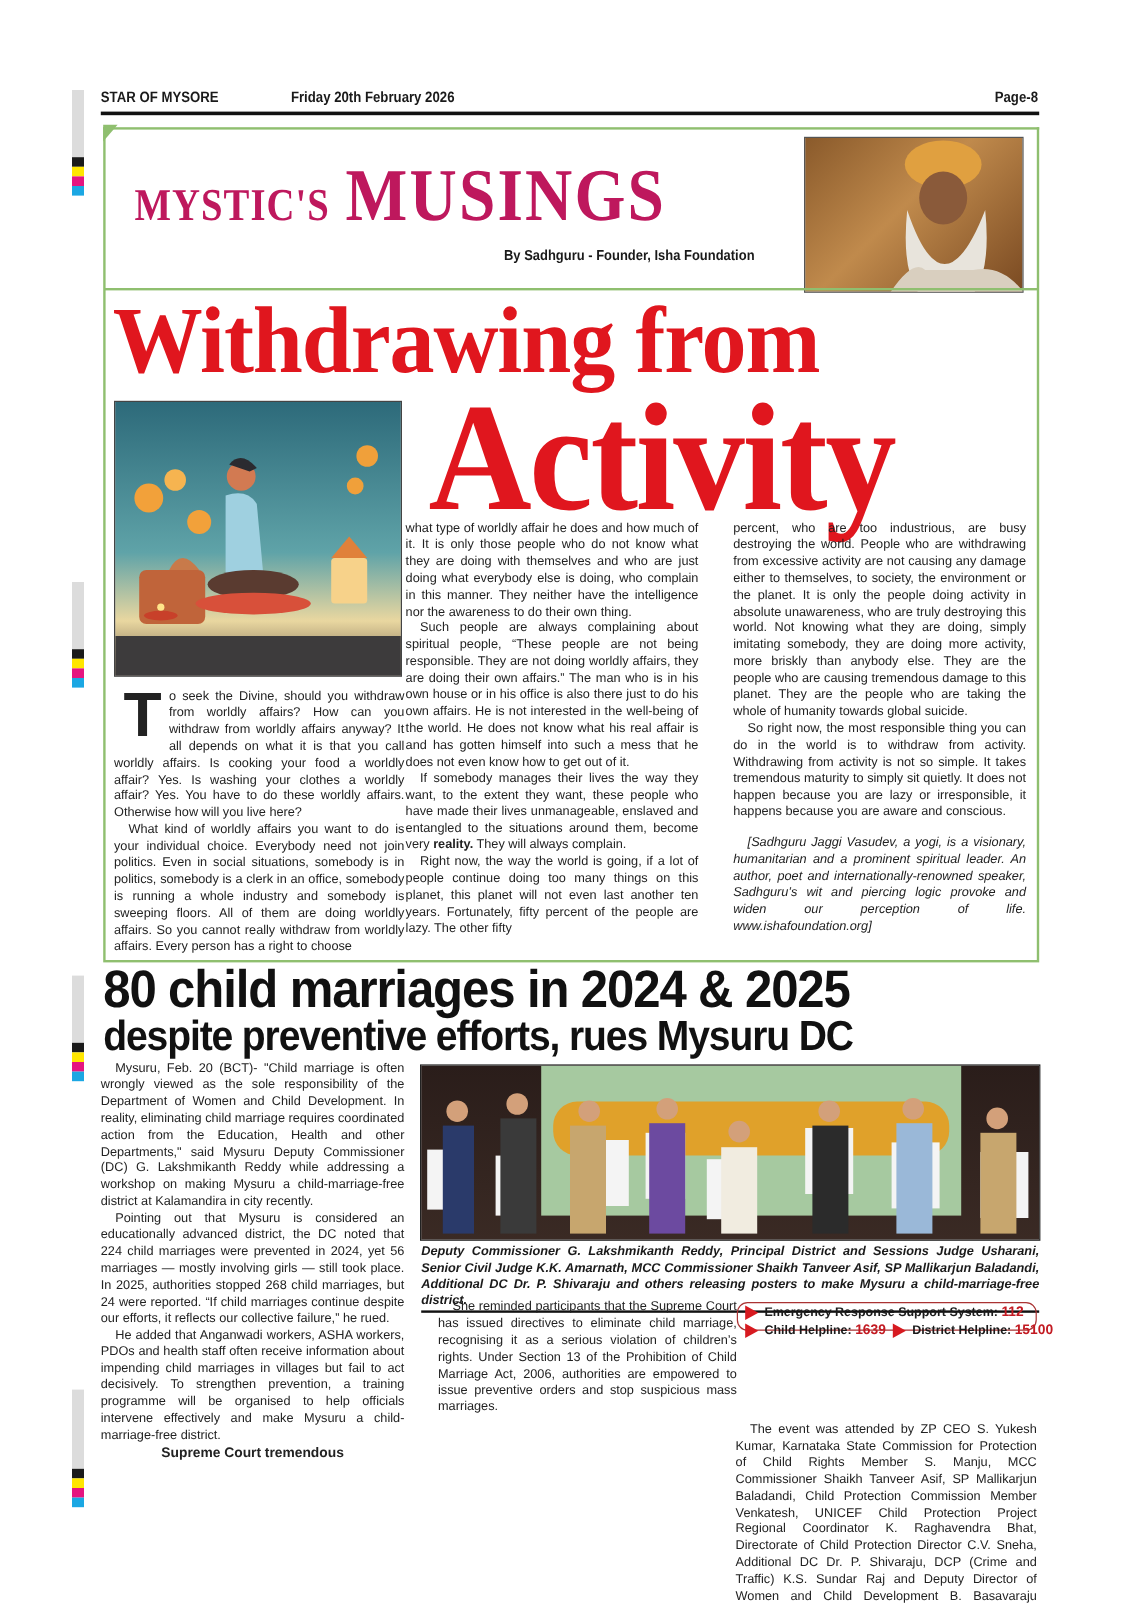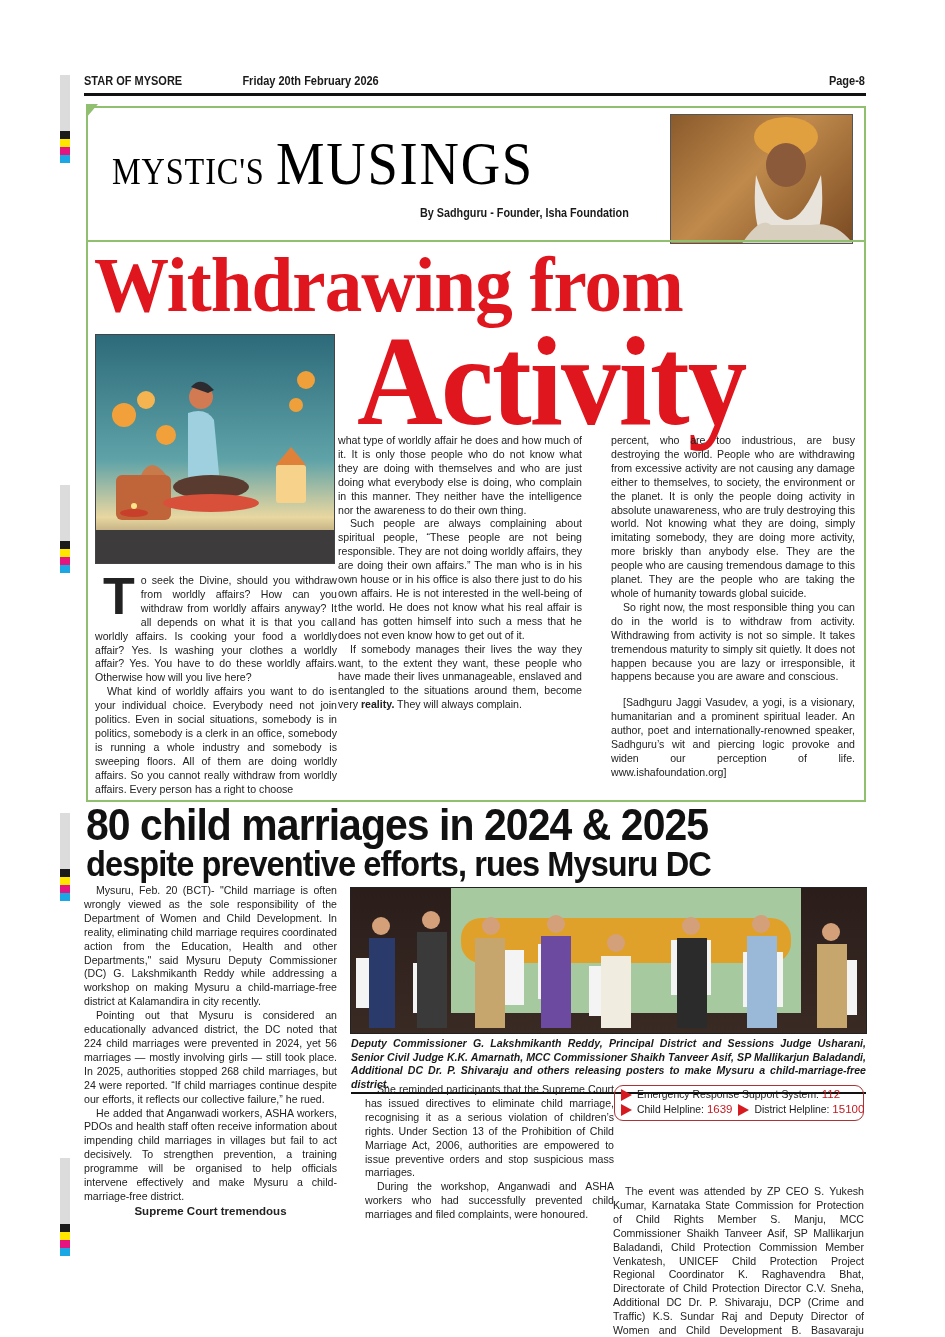--- a/index.html
+++ b/index.html
@@ -55,21 +55,21 @@
 
 <div class="abs masthead" style="display:flex">
   <span style="width:180px">STAR OF MYSORE</span>
   <span>Friday 20th February 2026</span>
 </div>
 <div class="abs" style="right:80px;top:74px;font-size:12.5px;font-weight:bold;transform:scaleX(.88);transform-origin:right">Page-8</div>
 <div class="abs mast-rule"></div>
 
 <div class="abs green-frame" style="left:86px;top:106px;width:780px;height:134px;border-bottom:none"></div>
 <div class="abs" style="left:86px;top:104px;width:0;height:0;border-top:14px solid #8fbf6f;border-right:12px solid transparent"></div>
-<div class="abs" style="left:112px;top:128px;white-space:nowrap;font-family:'Liberation Serif',serif;font-weight:normal;color:#000000">
+<div class="abs" style="left:112px;top:128px;white-space:nowrap;font-family:'Liberation Serif',serif;font-weight:bold;color:#be185d">
   <span style="font-size:38px;display:inline-block;transform:scaleX(.85);transform-origin:left;letter-spacing:1px">MYSTIC'S</span>
   <span style="font-size:62px;display:inline-block;transform:scaleX(.88);transform-origin:left;margin-left:-20px;letter-spacing:2px">MUSINGS</span>
 </div>
 <div class="abs" style="left:420px;top:206px;font-size:12px;font-weight:bold;transform:scaleX(.9);transform-origin:left;white-space:nowrap">By Sadhguru - Founder, Isha Foundation</div>
 
 <div class="abs" style="left:670px;top:114px;width:183px;height:130px;border:1px solid #555;overflow:hidden;background:linear-gradient(135deg,#8a5a2b 0%,#c08a4c 45%,#7a4a22 100%)">
   <svg width="183" height="130" viewBox="0 0 183 130">
     <ellipse cx="115" cy="22" rx="32" ry="20" fill="#e0a040"></ellipse>
     <ellipse cx="115" cy="50" rx="20" ry="22" fill="#8a5a3a"></ellipse>
     <path d="M85 60 Q115 150 150 60 Q155 110 140 130 L95 130 Q80 110 85 60Z" fill="#e8e4dc"></path>
@@ -107,26 +107,27 @@
 <div class="abs body-text" style="left:95px;top:574px;width:242px">
   <span style="float:left;font-size:52px;line-height:40px;font-weight:bold;margin:2px 6px 0 8px;font-family:'Liberation Sans',sans-serif">T</span>
   <p style="text-indent:0">o seek the Divine, should you withdraw from worldly affairs? How can you withdraw from worldly affairs anyway? It all depends on what it is that you call worldly affairs. Is cooking your food a worldly affair? Yes. Is washing your clothes a worldly affair? Yes. You have to do these worldly affairs. Otherwise how will you live here?</p>
   <p>What kind of worldly affairs you want to do is your individual choice. Everybody need not join politics. Even in social situations, somebody is in politics, somebody is a clerk in an office, somebody is running a whole industry and somebody is sweeping floors. All of them are doing worldly affairs. So you cannot really withdraw from worldly affairs. Every person has a right to choose</p>
 </div>
 
 <div class="abs body-text" style="left:338px;top:434px;width:244px">
   <p style="text-indent:0">what type of worldly affair he does and how much of it. It is only those people who do not know what they are doing with themselves and who are just doing what everybody else is doing, who complain in this manner. They neither have the intelligence nor the awareness to do their own thing.</p>
   <p>Such people are always complaining about spiritual people, “These people are not being responsible. They are not doing worldly affairs, they are doing their own affairs.” The man who is in his own house or in his office is also there just to do his own affairs. He is not interested in the well-being of the world. He does not know what his real affair is and has gotten himself into such a mess that he does not even know how to get out of it.</p>
   <p><span>If somebody manages their lives the way they want, to the extent they want, these people who have made their lives unmanageable, enslaved and entangled to the situations around them, become very</span> <b>reality.</b> <span>They will always complain.</span></p>
+  <p>Right now, the way the world is going, if a lot of people continue doing too many things on this planet, this planet will not even last another ten years. Fortunately, fifty percent of the people are lazy. The other fifty</p>
 </div>
 
 <div class="abs body-text" style="left:611px;top:434px;width:244px">
   <p style="text-indent:0;padding-right:0">percent, who are too industrious, are busy destroying the world. People who are withdrawing from excessive activity are not causing any damage either to themselves, to society, the environment or the planet. It is only the people doing activity in absolute unawareness, who are truly destroying this world. Not knowing what they are doing, simply imitating somebody, they are doing more activity, more briskly than anybody else. They are the people who are causing tremendous damage to this planet. They are the people who are taking the whole of humanity towards global suicide.</p>
   <p>So right now, the most responsible thing you can do in the world is to withdraw from activity. Withdrawing from activity is not so simple. It takes tremendous maturity to simply sit quietly. It does not happen because you are lazy or irresponsible, it happens because you are aware and conscious.</p>
-  <p style="margin-top:12px">[Sadhguru Jaggi Vasudev, a yogi, is a visionary, humanitarian and a prominent spiritual leader. An author, poet and internationally-renowned speaker, Sadhguru’s wit and piercing logic provoke and widen our perception of life. www.ishafoundation.org]</p>
+  <p style="font-style:italic;margin-top:12px">[Sadhguru Jaggi Vasudev, a yogi, is a visionary, humanitarian and a prominent spiritual leader. An author, poet and internationally-renowned speaker, Sadhguru’s wit and piercing logic provoke and widen our perception of life. www.ishafoundation.org]</p>
 </div>
 
 <div class="abs news-head" style="left:86px;top:800px;font-size:44px;line-height:50px;white-space:nowrap;transform:scaleX(.93);transform-origin:left">80 child marriages in 2024 &amp; 2025</div>
 <div class="abs news-head" style="left:86px;top:844px;font-size:35px;line-height:40px;white-space:nowrap;transform:scaleX(.93);transform-origin:left">despite preventive efforts, rues Mysuru DC</div>
 
 <div class="abs body-text" style="left:84px;top:884px;width:253px">
   <p>Mysuru, Feb. 20 (BCT)- "Child marriage is often wrongly viewed as the sole responsibility of the Department of Women and Child Development. In reality, eliminating child marriage requires coordinated action from the Education, Health and other Departments," said Mysuru Deputy Commissioner (DC) G. Lakshmikanth Reddy while addressing a workshop on making Mysuru a child-marriage-free district at Kalamandira in city recently.</p>
   <p>Pointing out that Mysuru is considered an educationally advanced district, the DC noted that 224 child marriages were prevented in 2024, yet 56 marriages — mostly involving girls — still took place. In 2025, authorities stopped 268 child marriages, but 24 were reported. “If child marriages continue despite our efforts, it reflects our collective failure,” he rued.</p>
   <p>He added that Anganwadi workers, ASHA workers, PDOs and health staff often receive information about impending child marriages in villages but fail to act decisively. To strengthen prevention, a training programme will be organised to help officials intervene effectively and make Mysuru a child-marriage-free district.</p>
   <div style="text-align:center;font-weight:bold;font-size:11.5px;margin:1px 0">Supreme Court tremendous</div>
@@ -166,24 +167,23 @@
       <rect x="396" y="48" width="30" height="92" fill="#9ab8d8"></rect>
       <rect x="466" y="56" width="30" height="84" fill="#c7a66e"></rect>
     </g>
   </svg>
 </div>
 
 <div class="abs" style="left:351px;top:1037px;width:515px;font-size:10.6px;line-height:13.6px;font-weight:bold;font-style:italic;text-align:justify;border-bottom:2px solid #111;padding-bottom:1px">Deputy Commissioner G. Lakshmikanth Reddy, Principal District and Sessions Judge Usharani, Senior Civil Judge K.K. Amarnath, MCC Commissioner Shaikh Tanveer Asif, SP Mallikarjun Baladandi, Additional DC Dr. P. Shivaraju and others releasing posters to make Mysuru a child-marriage-free district.</div>
 
 <div class="abs body-text" style="left:365px;top:1083px;width:249px">
   <p>She reminded participants that the Supreme Court has issued directives to eliminate child marriage, recognising it as a serious violation of children’s rights. Under Section 13 of the Prohibition of Child Marriage Act, 2006, authorities are empowered to issue preventive orders and stop suspicious mass marriages.</p>
-  <p>During the workshop, Anganwadi and ASHA workers who had successfully prevented child marriages and filed complaints, were honoured.</p>
 </div>
 
-<div class="abs" style="left:614px;top:1085px;width:250px;height:36px;border:1.5px solid #a33;border-radius:9px;font-size:10.4px;font-weight:normal;line-height:15px;padding:1px 6px;white-space:nowrap">
+<div class="abs" style="left:614px;top:1085px;width:250px;height:24px;border:1.5px solid #a33;border-radius:9px;font-size:10.4px;font-weight:bold;line-height:15px;padding:1px 6px;white-space:nowrap">
   <div>
     <span class="tri"></span><span>Emergency Response Support System:</span>
     <span style="color:#c21a22;font-size:11.5px">112</span>
   </div>
   <div>
     <span class="tri"></span><span>Child Helpline:</span>
     <span style="color:#c21a22;font-size:11.5px">1639</span>
     <span class="tri" style="margin-left:3px"></span><span>District Helpline:</span>
     <span style="color:#c21a22;font-size:11.5px">15100</span>
   </div>

